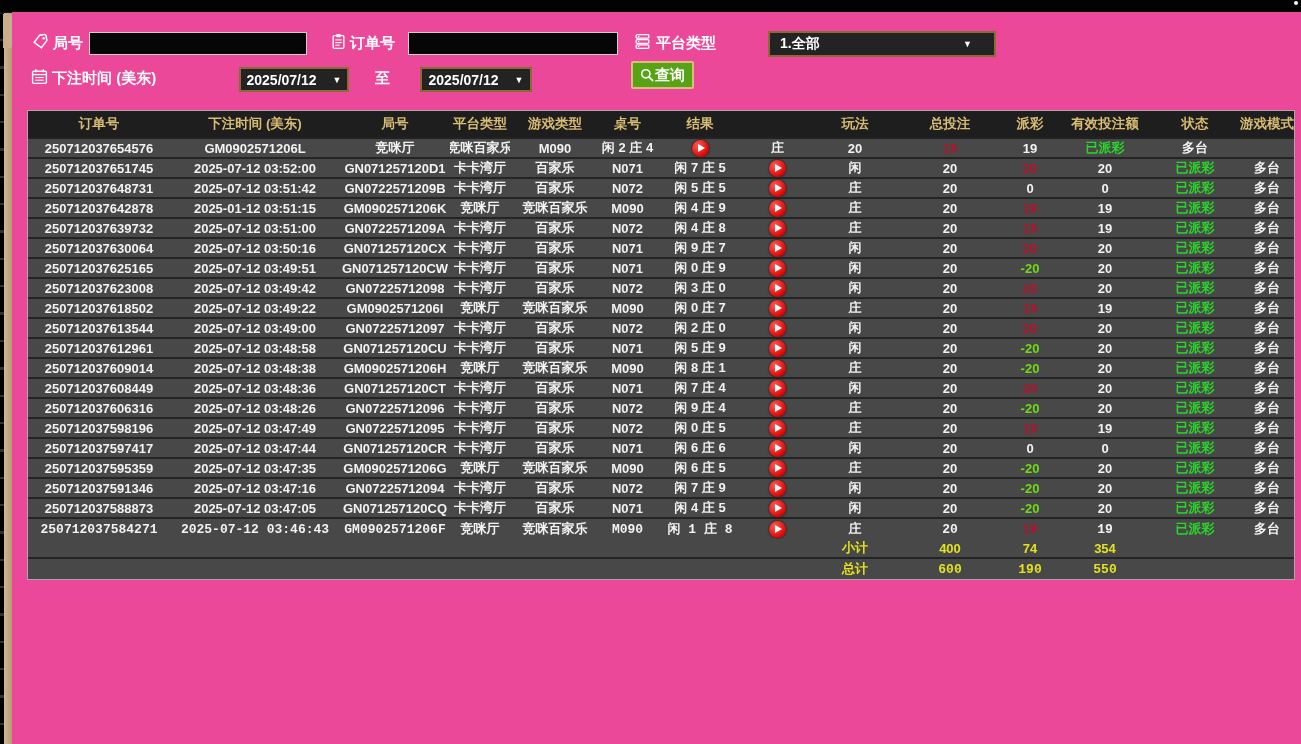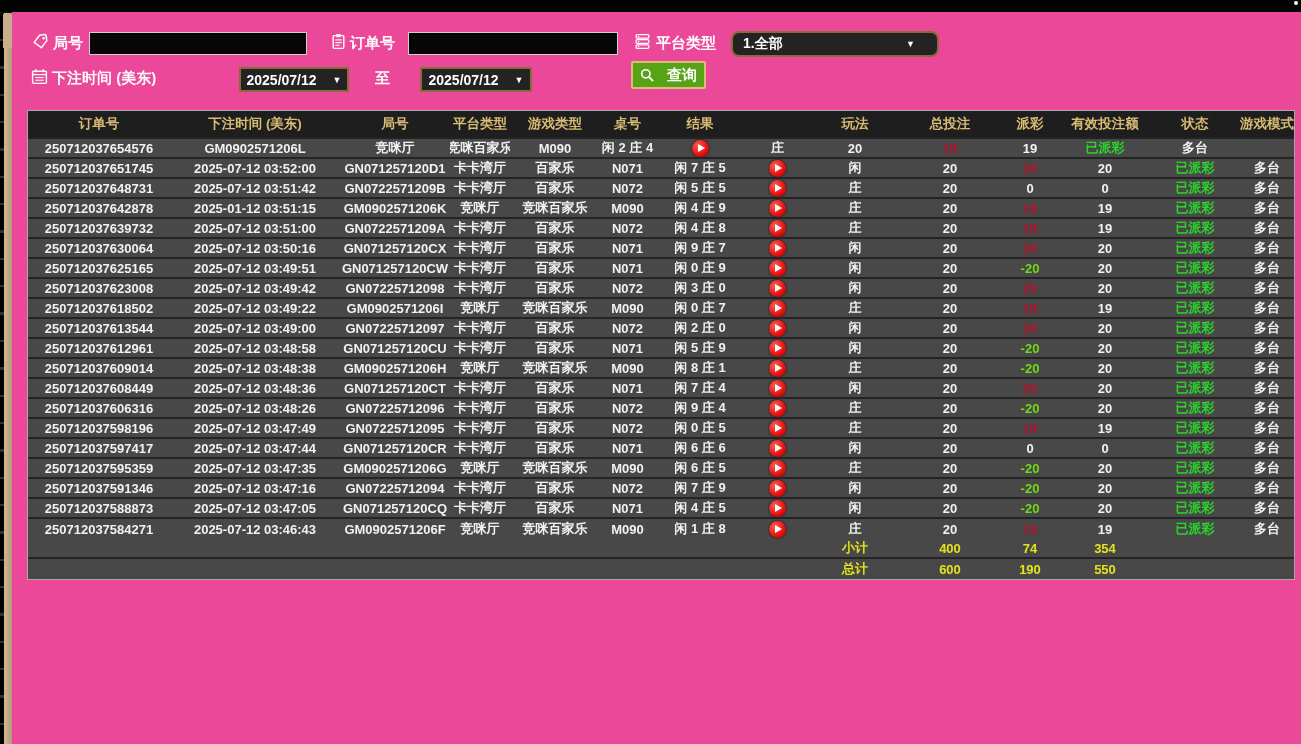--- a/index.html
+++ b/index.html
@@ -39,39 +39,39 @@
     display:flex;align-items:center;cursor:pointer;
   }
   .sel .caret{font-size:9px;color:#fff;}
   .date-sel{justify-content:center;gap:16px;}
   .plat-sel{padding:0 10px;}
   .plat-sel .caret{margin-left:auto;padding-right:12px;}
   .search-btn{
     position:absolute;box-sizing:border-box;height:28px;
     background:#57a315;border:2px solid #dabd7b;border-radius:2px;
     color:#fff;font-weight:bold;font-size:15px;
-    display:flex;align-items:center;gap:12px;padding:0 7px;cursor:pointer;
+    display:flex;align-items:center;gap:0;padding:0 7px;cursor:pointer;
     font-family:inherit;
   }
   
   :root{--cols:142px 170px 110px 60px 90px 55px 90px 65px 90px 100px 60px 90px 90px 54px;}
   .table{
     position:absolute;left:15px;top:98px;width:1268px;
     border:1px solid #a9a9a9;background:#484848;box-sizing:border-box;
   }
   .t-head{
     display:grid;grid-template-columns:var(--cols);
     height:28px;background:#1e1e1e;border-bottom:2px solid #222;box-sizing:border-box;
   }
   .t-head .cell{color:#d8bc74;font-size:13.5px;}
   .t-row{
     display:grid;grid-template-columns:var(--cols);
     height:20px;background:#484848;border-bottom:2px solid #242424;box-sizing:border-box;
   }
-  .t-row:last-child{border-bottom:none;}
+  .t-row:last-child{border-bottom:none;font-family:Liberation Mono, monospace;}
   .cell{
     display:flex;align-items:center;justify-content:center;
     color:#f2f2f2;font-size:13px;font-weight:bold;white-space:nowrap;overflow:hidden;
   }
   .cell.pos{color:#b5132d;}
   .cell.neg{color:#6fdc13;}
   .cell.zero{color:#f2f2f2;}
   .cell.status{color:#2ad42a;}
   .cell.y{color:#e3e31c;}
   .play-btn{
@@ -122,21 +122,21 @@
     <svg width="17" height="17" viewBox="0 0 16 16">
         <rect x="2" y="1.5" width="12" height="3.4" rx="1" fill="none" stroke="#fff" stroke-width="1.2"></rect>
         <rect x="2" y="6.3" width="12" height="3.4" rx="1" fill="none" stroke="#fff" stroke-width="1.2"></rect>
         <rect x="2" y="11.1" width="12" height="3.4" rx="1" fill="none" stroke="#fff" stroke-width="1.2"></rect>
         <circle cx="4.4" cy="3.2" r="0.7" fill="#fff"></circle>
         <circle cx="4.4" cy="8" r="0.7" fill="#fff"></circle>
         <circle cx="4.4" cy="12.8" r="0.7" fill="#fff"></circle>
       </svg>
   </span>
   <span class="f-label" style="left:644px;top:22px;">平台类型</span>
-  <div class="sel plat-sel" style="left:719px;top:19px;width:208px;border-radius:8px;">
+  <div class="sel plat-sel" style="left:756px;top:19px;width:228px;">
     <span>1.全部</span>
     <span class="caret">▼</span>
   </div>
 
   <span class="f-icon" style="left:19px;top:56px;">
     <svg width="17" height="17" viewBox="0 0 16 16">
         <rect x="1.5" y="3" width="13" height="11.5" rx="1" fill="none" stroke="#fff" stroke-width="1.3"></rect>
         <line x1="1.5" y1="6.2" x2="14.5" y2="6.2" stroke="#fff" stroke-width="1.2"></line>
         <line x1="4.5" y1="1.2" x2="4.5" y2="4" stroke="#fff" stroke-width="1.3"></line>
         <line x1="11.5" y1="1.2" x2="11.5" y2="4" stroke="#fff" stroke-width="1.3"></line>

